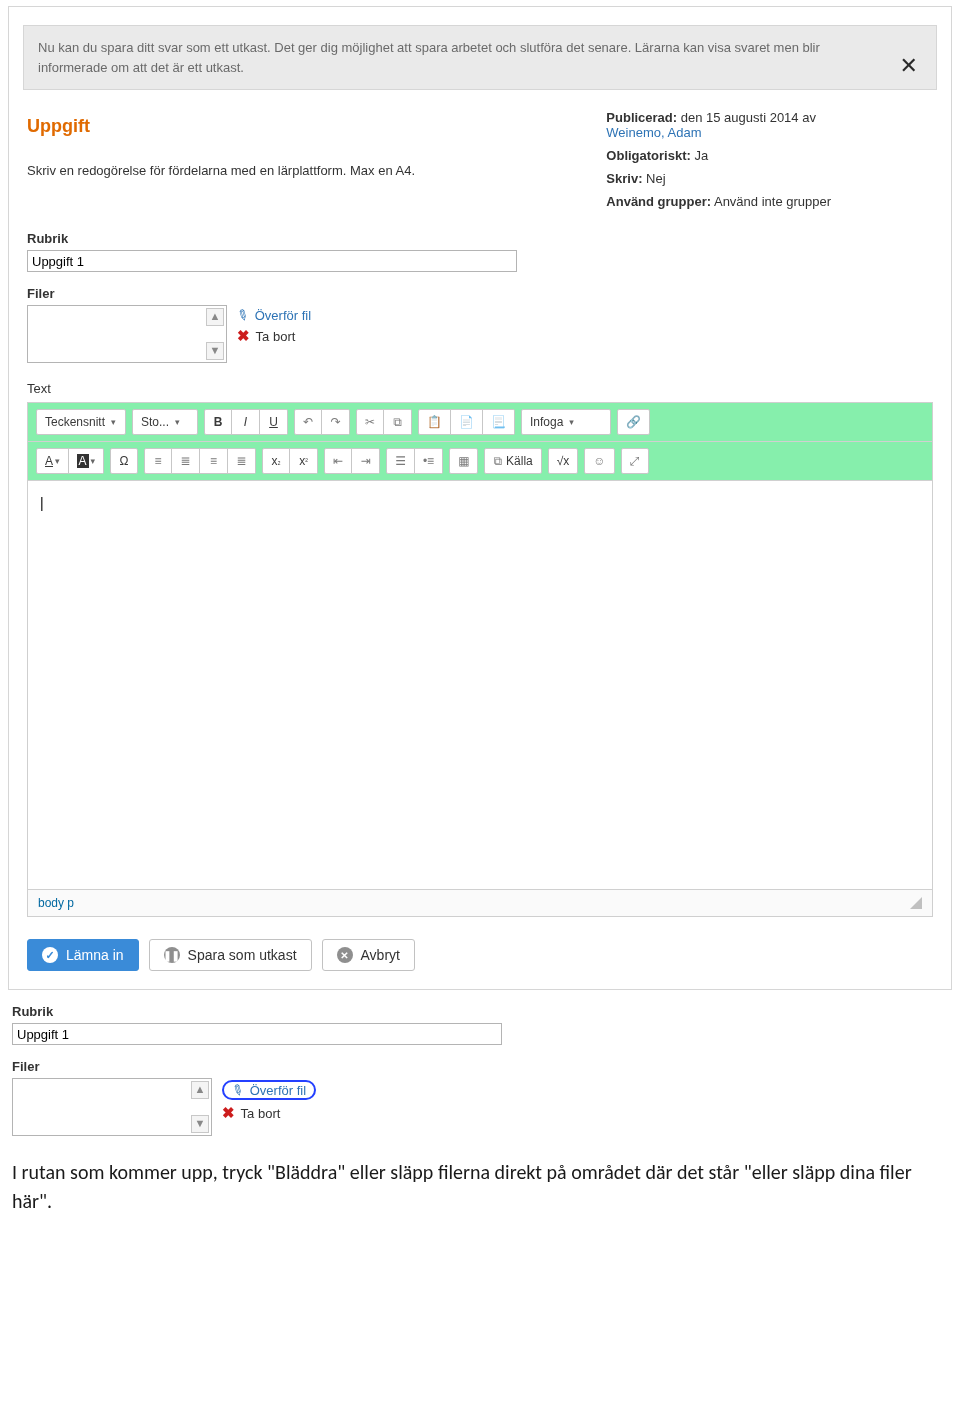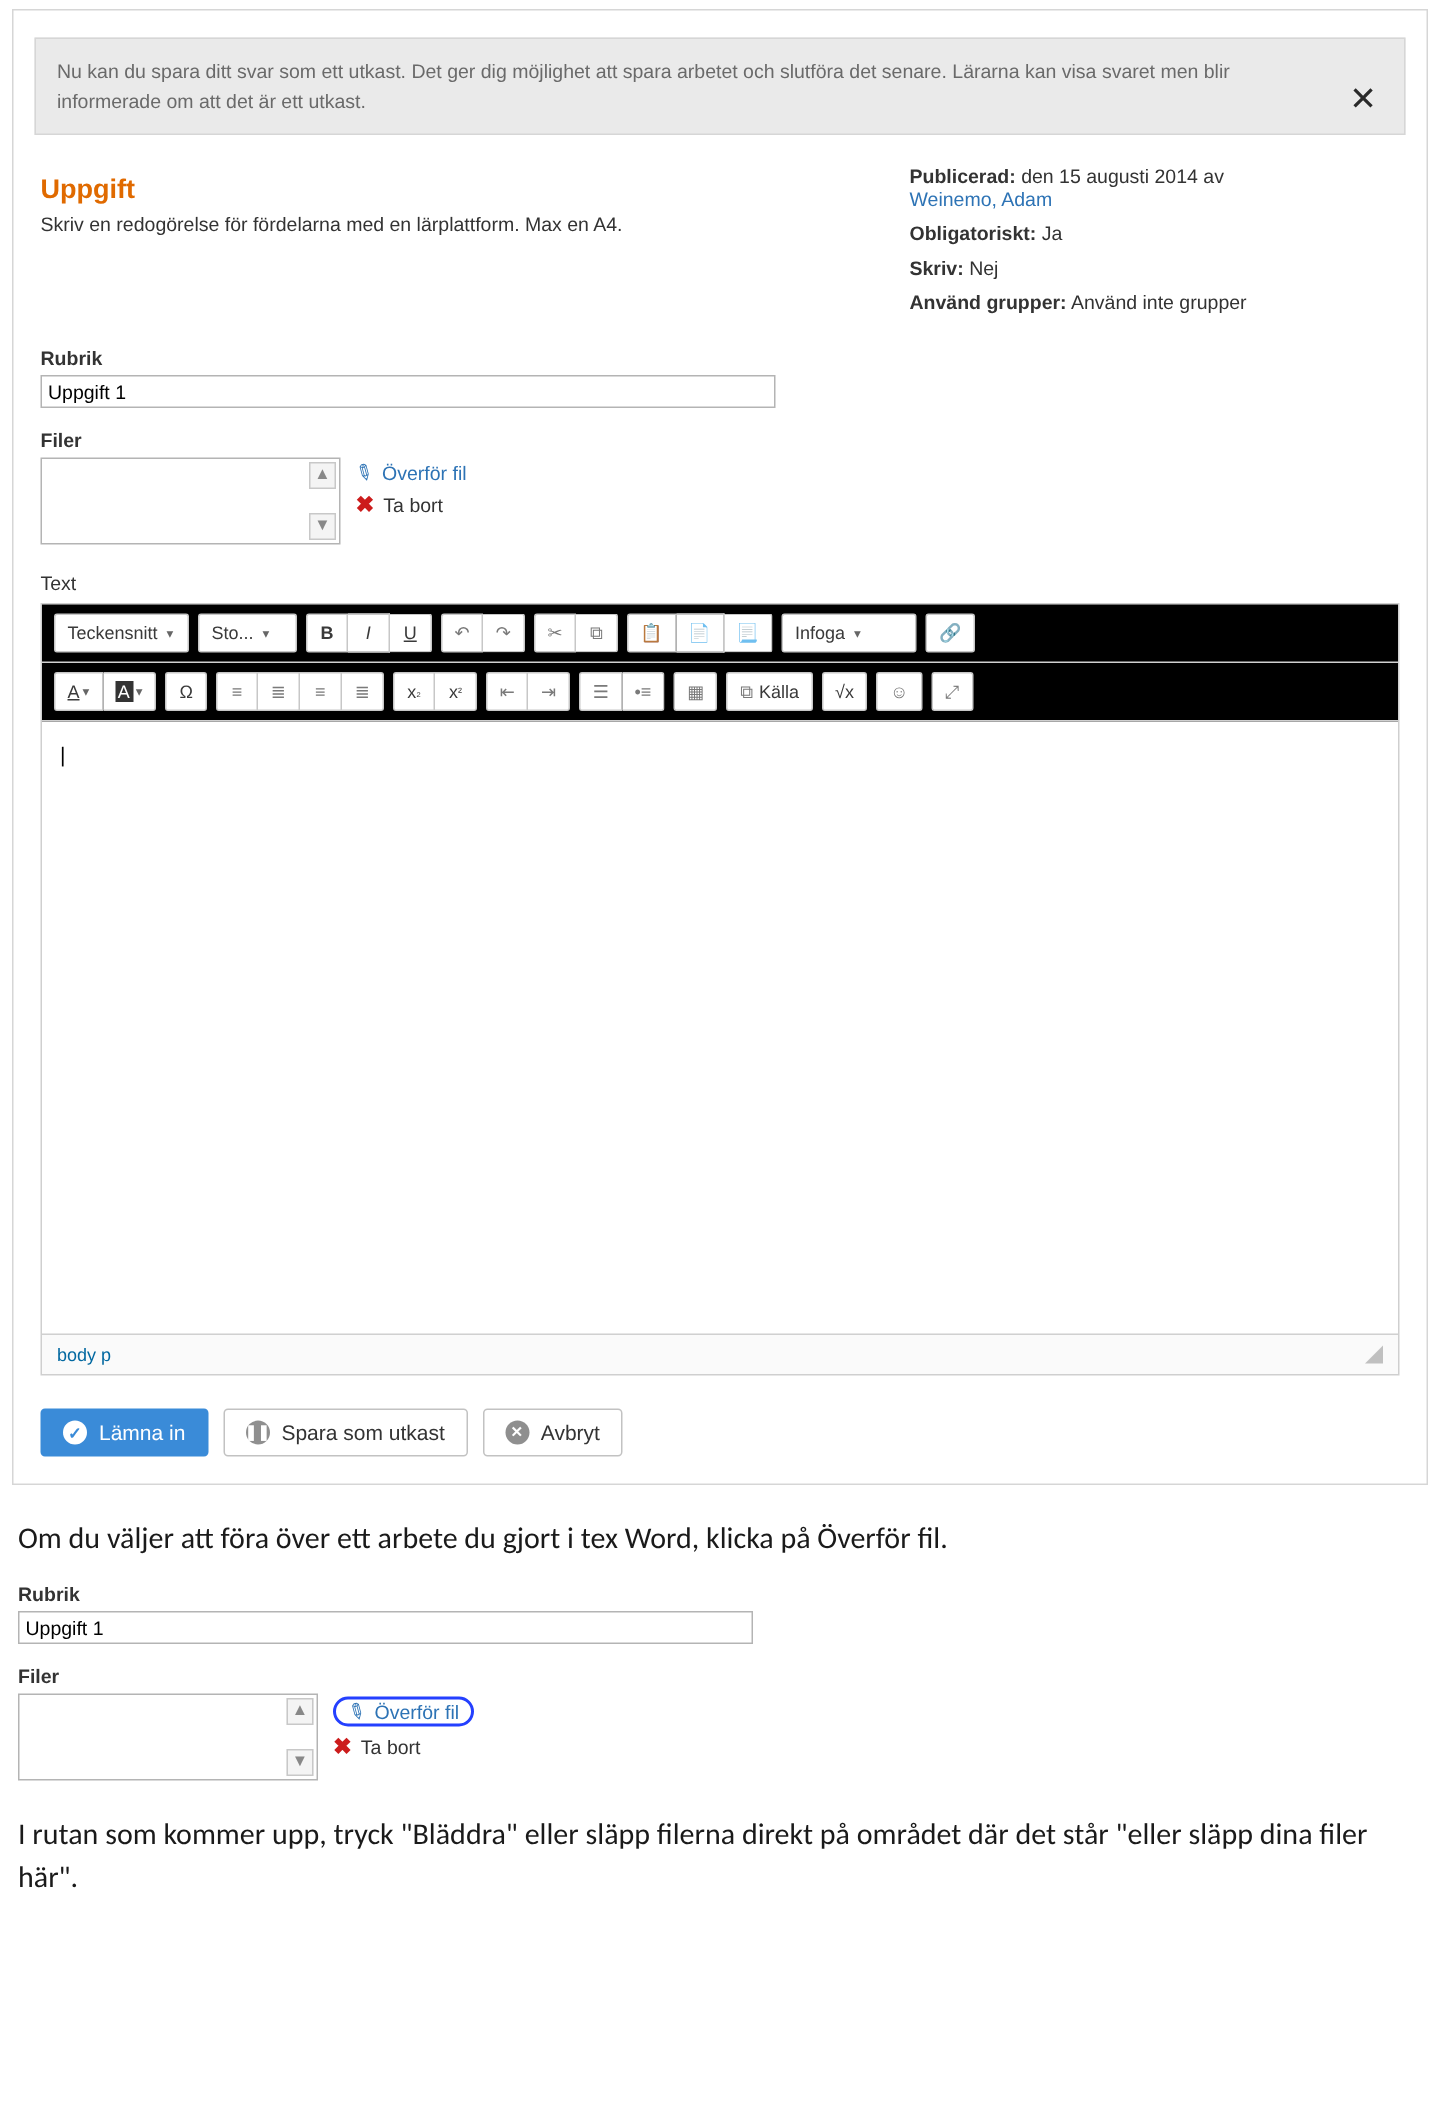--- a/index.html
+++ b/index.html
@@ -4,42 +4,42 @@
 <style>
 html,body{margin:0;padding:0;background:#fff;font-family:Arial,Helvetica,sans-serif;color:#333;font-size:14px}
 .page{width:960px;margin:0 auto;box-sizing:border-box;padding:0 8px 24px 8px}
 .card{border:1px solid #d6d6d6;padding:10px 10px 14px 10px;margin-top:6px}
 .notice{background:#eaeaea;border:1px solid #d6d6d6;padding:12px 14px;margin:8px 4px 20px 4px;display:flex;align-items:flex-end;gap:10px;color:#6a6a6a;font-size:13px;line-height:1.5}
 .notice .text{flex:1}
 .close-x{font-size:22px;line-height:1;color:#2a2a2a;cursor:pointer;padding:0 4px}
 .two-col{display:flex;gap:24px;padding:0 8px}
 .col-left{flex:1.7}
 .col-right{flex:1}
-h2.section{color:#e06a00;font-weight:700;font-size:18px;margin:6px 0 5px 0}
+h2.section{color:#e06a00;font-weight:700;font-size:18px;margin:6px 0 26px 0}
 .task-desc{font-size:13px;color:#333;margin:0 0 18px 0}
 .info-line{font-size:13px;color:#333;margin:0 0 8px 0}
 .info-line b{font-weight:700}
 .link{color:#2d73b5}
 .form-block{padding:0 8px;margin-top:14px}
 .label{font-weight:700;font-size:13px;margin:14px 0 4px 0}
 .meta-label{font-size:13px;margin:18px 0 4px 0}
 input.txt{width:490px;max-width:100%;border:1px solid #b4b4b4;height:22px;padding:1px 4px;font-size:13px;font-family:Arial;box-sizing:border-box}
 .file-row{display:flex;align-items:flex-start;gap:10px}
 .file-box{width:200px;height:58px;border:1px solid #b4b4b4;box-sizing:border-box;position:relative;background:#fff}
 .file-box .sbtn{position:absolute;right:2px;width:16px;height:16px;color:#888;font-size:11px;text-align:center;border:1px solid #c8c8c8;background:#f4f4f4;line-height:14px}
 .file-box .up{top:2px}
 .file-box .down{bottom:2px}
 .file-actions{display:flex;flex-direction:column;gap:4px;padding-top:2px;font-size:13px}
 .file-actions .act{display:flex;align-items:center;gap:6px;cursor:pointer}
 .clip-icon{color:#2d73b5;transform:rotate(30deg);display:inline-block;font-size:14px}
 .x-icon{color:#cc1c1c;font-weight:700;font-size:15px}
 .act .al{color:#2d73b5}
 .act .al.dark{color:#333}
 .editor{border:1px solid #cfcfcf;margin-top:6px;background:#fff}
-.toolbar{border-bottom:1px solid #d0d0d0;background:#000000;padding:6px 8px;display:flex;flex-wrap:wrap;gap:6px;}
+.toolbar{border-bottom:1px solid #d0d0d0;background:#86efac;padding:6px 8px;display:flex;flex-wrap:wrap;gap:6px;}
 .tbtn{border:1px solid #c7c7c7;background:#fff;height:26px;min-width:28px;padding:0 8px;display:inline-flex;align-items:center;justify-content:center;font-size:12px;color:#3a3a3a;border-radius:2px;box-sizing:border-box}
 .tbtn.wide{min-width:90px;justify-content:flex-start;gap:6px}
 .tbtn.w60{min-width:66px;justify-content:flex-start;gap:6px}
 .tbtn .dd{font-size:9px;color:#666}
 .tgroup{display:inline-flex;gap:0}
 .tgroup .tbtn{border-radius:0}
 .tgroup .tbtn:first-child{border-top-left-radius:2px;border-bottom-left-radius:2px}
 .tgroup .tbtn:last-child{border-top-right-radius:2px;border-bottom-right-radius:2px}
 .tgroup .tbtn+.tbtn{border-left:none}
 .editor-body{min-height:380px;padding:14px 12px;font-size:14px;color:#000}
@@ -219,21 +219,20 @@
         <span>Spara som utkast</span>
       </div>
       <div class="btn">
         <span class="circ gray">✕</span>
         <span>Avbryt</span>
       </div>
     </div>
 
   </div>
 
-  <p class="doc-para">Om du väljer att föra över ett arbete du gjort i tex Word, klicka på Överför fil.</p>
 
   <div class="snippet">
     <div class="label">Rubrik</div>
     <input class="txt" type="text" value="Uppgift 1" style="">
     <div class="label">Filer</div>
     <div class="file-row">
       <div class="file-box">
         <div class="sbtn up">▲</div>
         <div class="sbtn down">▼</div>
       </div>

